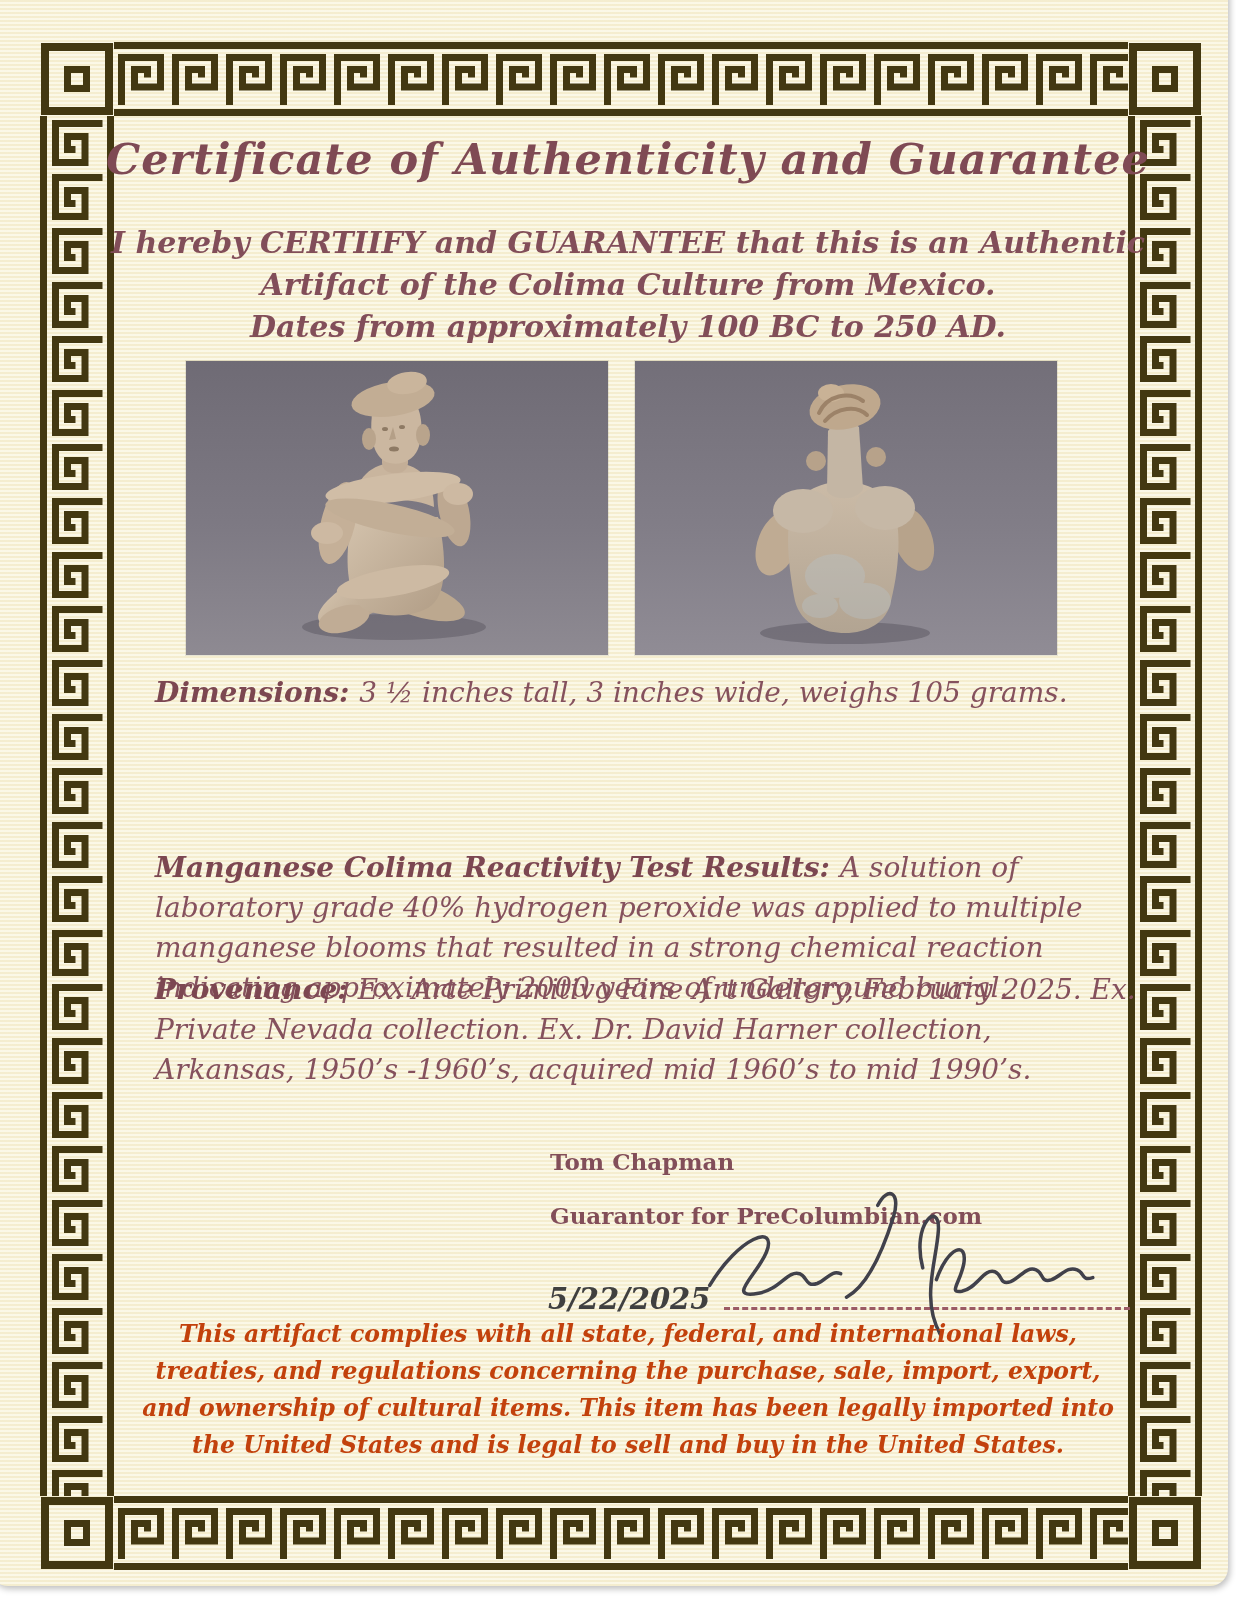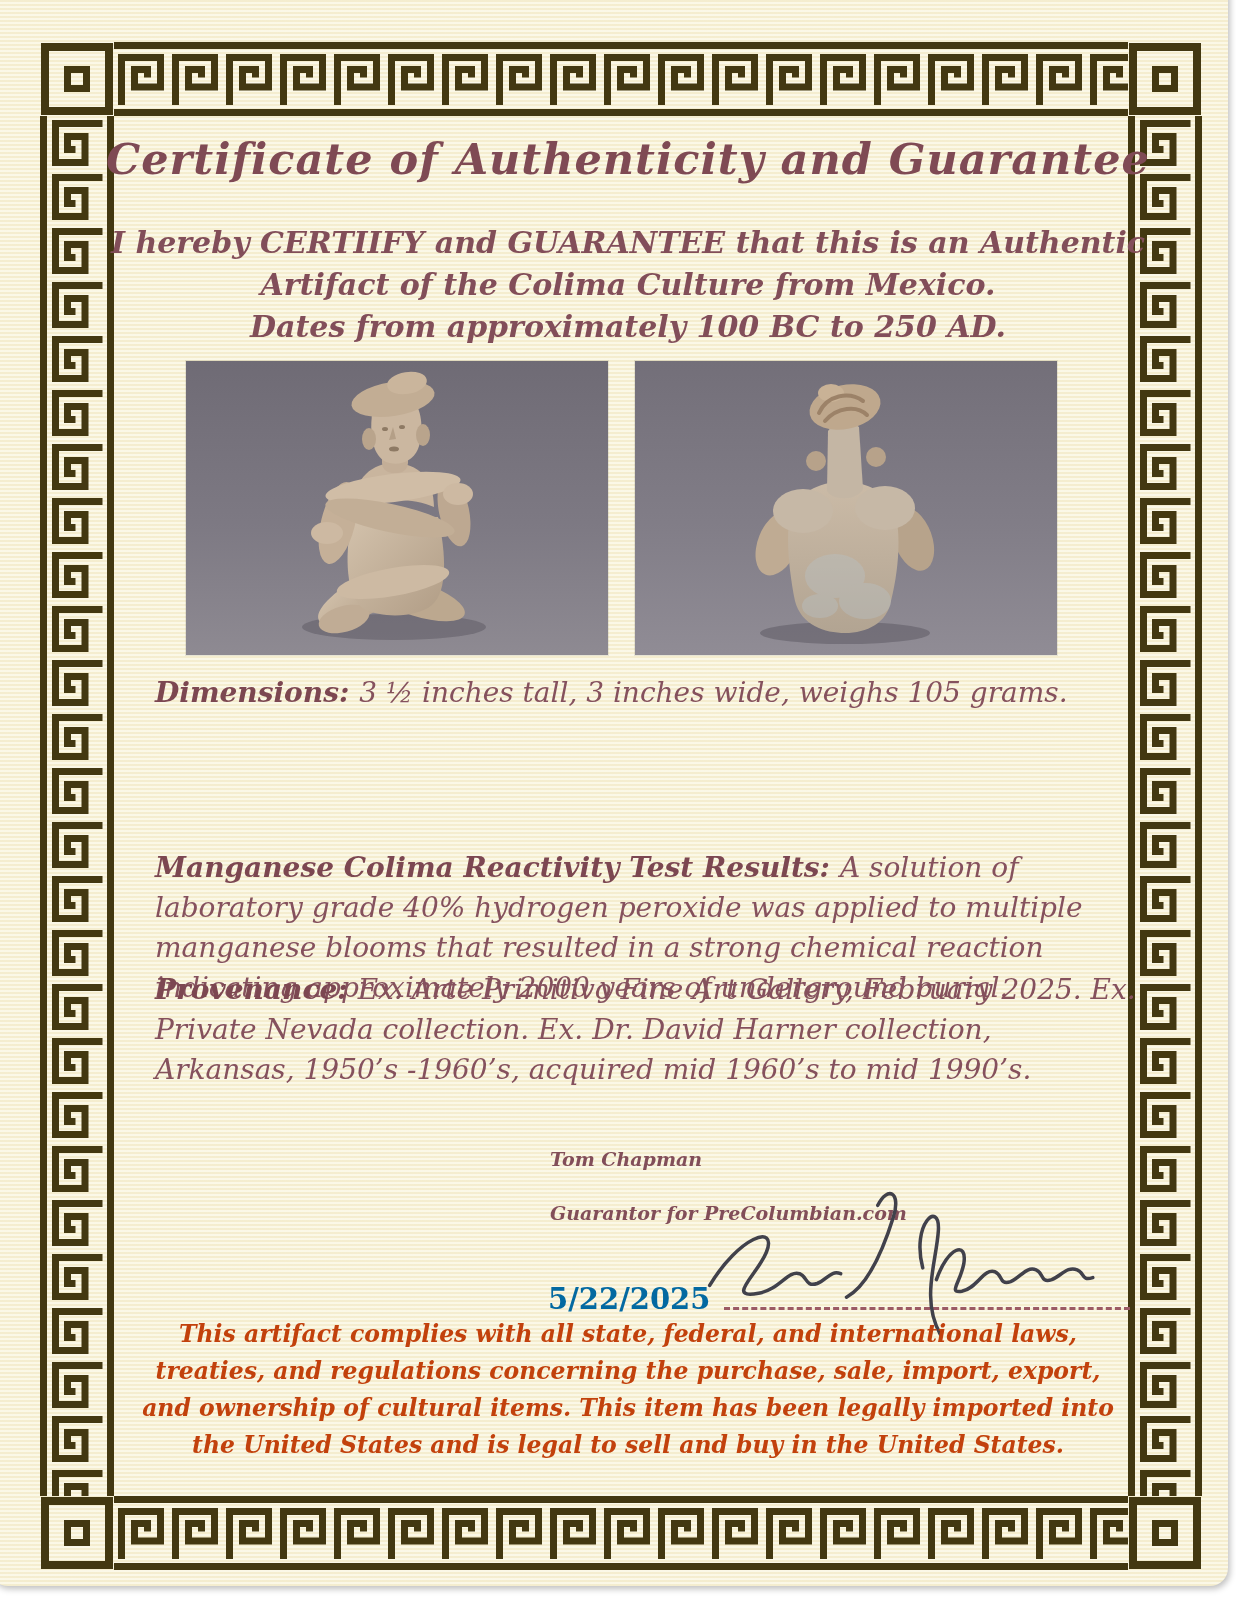--- a/index.html
+++ b/index.html
@@ -24,24 +24,24 @@
   .photos{position:absolute;left:105px;right:118px;top:351px;
           display:flex;justify-content:center;gap:27px;}
   .photo{width:422px;height:294px;background:#7b7781;box-shadow:0 0 0 1px rgba(0,0,0,.08);}
   .photo svg{display:block;width:100%;height:100%;}
 
   .sec{position:absolute;left:145px;width:985px;margin:0;
        font-size:28px;line-height:40px;font-style:italic;color:#85515d;}
   .sec .lbl{font-weight:bold;color:#7c4751;margin-right:10px;}
 
   .sig-name,.sig-role{position:absolute;left:540px;margin:0;
-       font-size:19px;font-style:italic;font-weight:bold;color:#824e59;}
+       font-size:23px;font-weight:bold;color:#824e59;}
   .sig-date-row{position:absolute;left:538px;top:1248px;width:582px;height:58px;
        display:flex;align-items:flex-end;}
-  .sig-date{font-size:29px;font-weight:bold;color:#0369a1;line-height:34px;}
+  .sig-date{font-size:29px;font-style:italic;font-weight:bold;color:#404040;line-height:34px;}
   .dashline{flex:1;margin-left:14px;margin-bottom:6px;border-bottom:3px dashed #9b5a64;height:0;}
   .autograph{position:absolute;left:148px;top:-76px;width:430px;height:160px;pointer-events:none;}
 
   .legal{position:absolute;left:118px;width:1000px;top:1306px;margin:0;text-align:center;
        font-size:23.5px;line-height:37px;font-style:italic;font-weight:bold;color:#c2410c;}
 </style>
 </head>
 <body>
 
 <svg width="0" height="0" style="position:absolute" aria-hidden="true">

